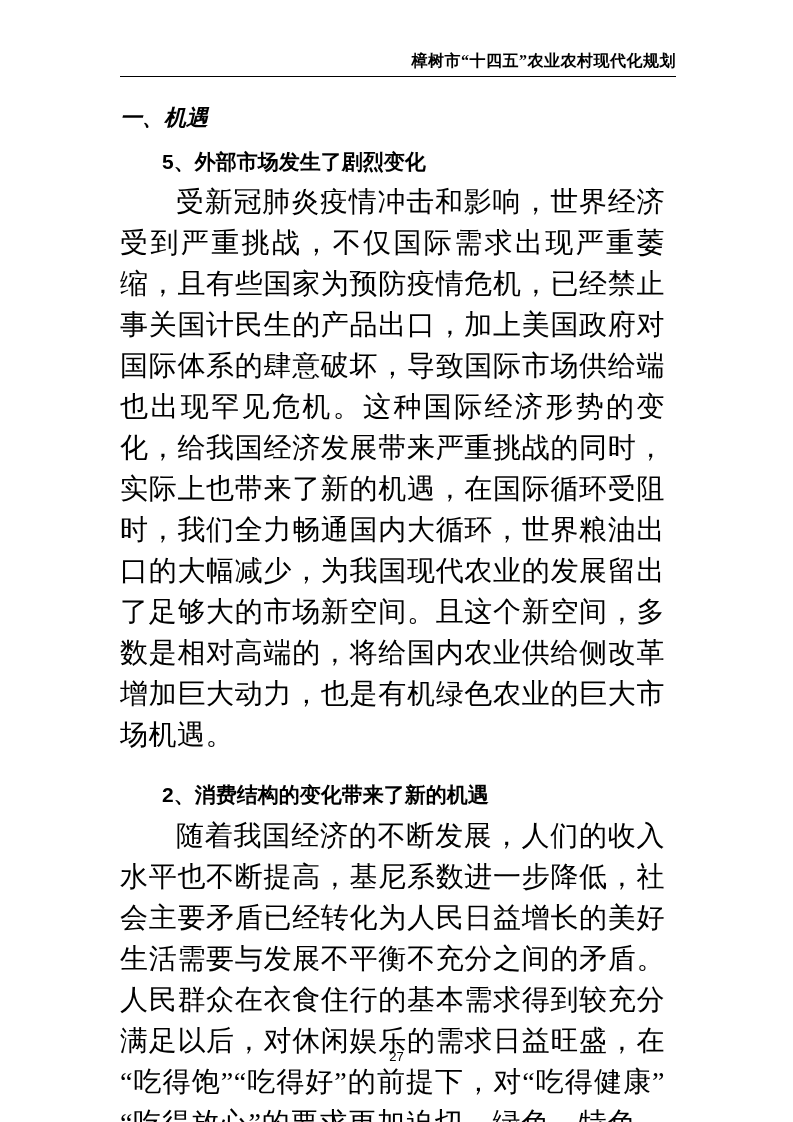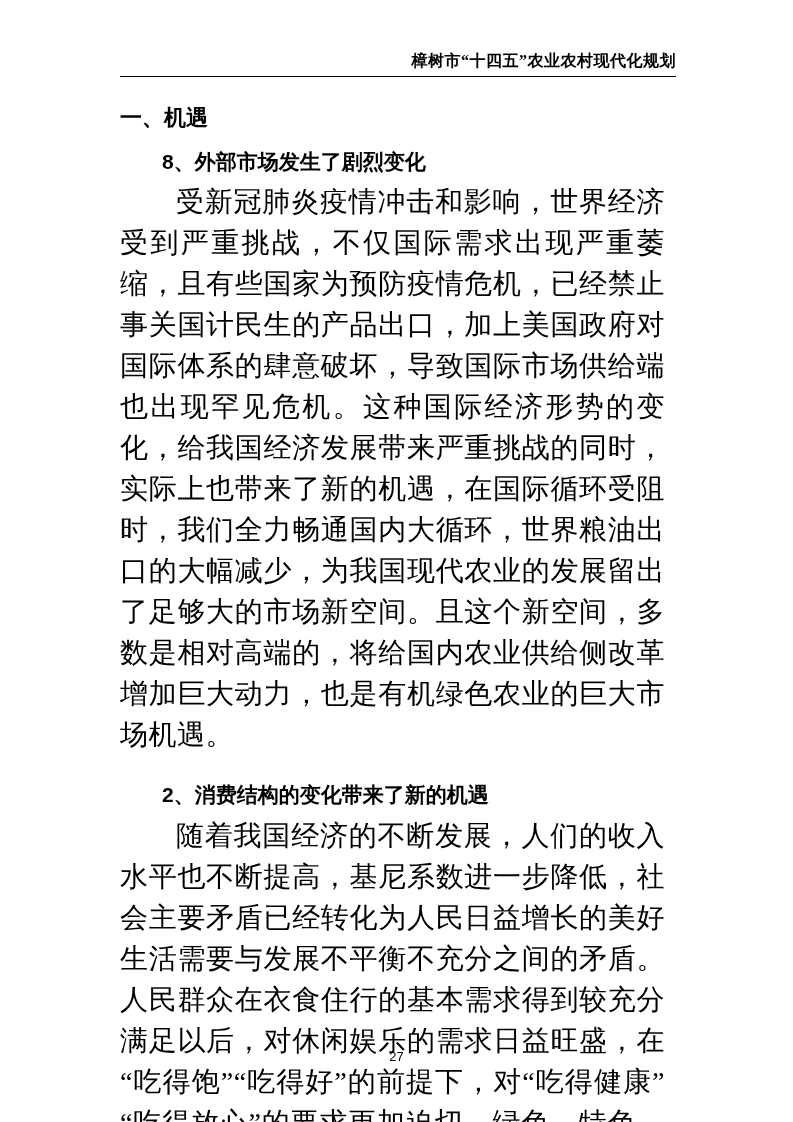--- a/index.html
+++ b/index.html
@@ -37,20 +37,21 @@
     font-weight: bold;
     font-family: "Liberation Serif", "DejaVu Serif", serif;
     letter-spacing: 0.5px;
   }
   h1.level1 {
     margin: 26px 0 0 0;
     font-size: 22px;
     line-height: 30px;
     font-weight: bold;
     font-family: "Liberation Serif", "DejaVu Serif", serif;
+    font-style: italic;
   }
   h2.level2 {
     margin: 12px 0 0 0;
     padding-left: 2px;
     font-size: 21px;
     line-height: 30px;
     font-weight: bold;
     font-family: "Liberation Serif", "DejaVu Serif", serif;
   }
   h3.level3 {
@@ -89,21 +90,21 @@
   <div class="content">
 
     <div class="doc-header">
       <span class="title">樟树市“十四五”农业农村现代化规划</span>
     </div>
 
     <h1 class="level1">一、机遇</h1>
 
 
     <div class="section-1">
-      <h3 class="level3">8、外部市场发生了剧烈变化</h3>
+      <h3 class="level3">5、外部市场发生了剧烈变化</h3>
       <p class="body-para">受新冠肺炎疫情冲击和影响，世界经济受到严重挑战，不仅国际需求出现严重萎缩，且有些国家为预防疫情危机，已经禁止事关国计民生的产品出口，加上美国政府对国际体系的肆意破坏，导致国际市场供给端也出现罕见危机。这种国际经济形势的变化，给我国经济发展带来严重挑战的同时，实际上也带来了新的机遇，在国际循环受阻时，我们全力畅通国内大循环，世界粮油出口的大幅减少，为我国现代农业的发展留出了足够大的市场新空间。且这个新空间，多数是相对高端的，将给国内农业供给侧改革增加巨大动力，也是有机绿色农业的巨大市场机遇。</p>
     </div>
 
     <div class="section-2">
       <h3 class="level3">2、消费结构的变化带来了新的机遇</h3>
       <p class="body-para">随着我国经济的不断发展，人们的收入水平也不断提高，基尼系数进一步降低，社会主要矛盾已经转化为人民日益增长的美好生活需要与发展不平衡不充分之间的矛盾。人民群众在衣食住行的基本需求得到较充分满足以后，对休闲娱乐的需求日益旺盛，在“吃得饱”“吃得好”的前提下，对“吃得健康”“吃得放心”的要求更加迫切，绿色、特色、营养、健康、放心将成为农业的“关键词”，这为大力发展富有特色的绿色有机农产品提供良好机遇。在“吃好玩好”之余，人们又开始追求文化古迹、自然生态、且这个新空间，为休闲观光农业和农文旅康养业发展</p>
     </div>
 
   </div>
 

